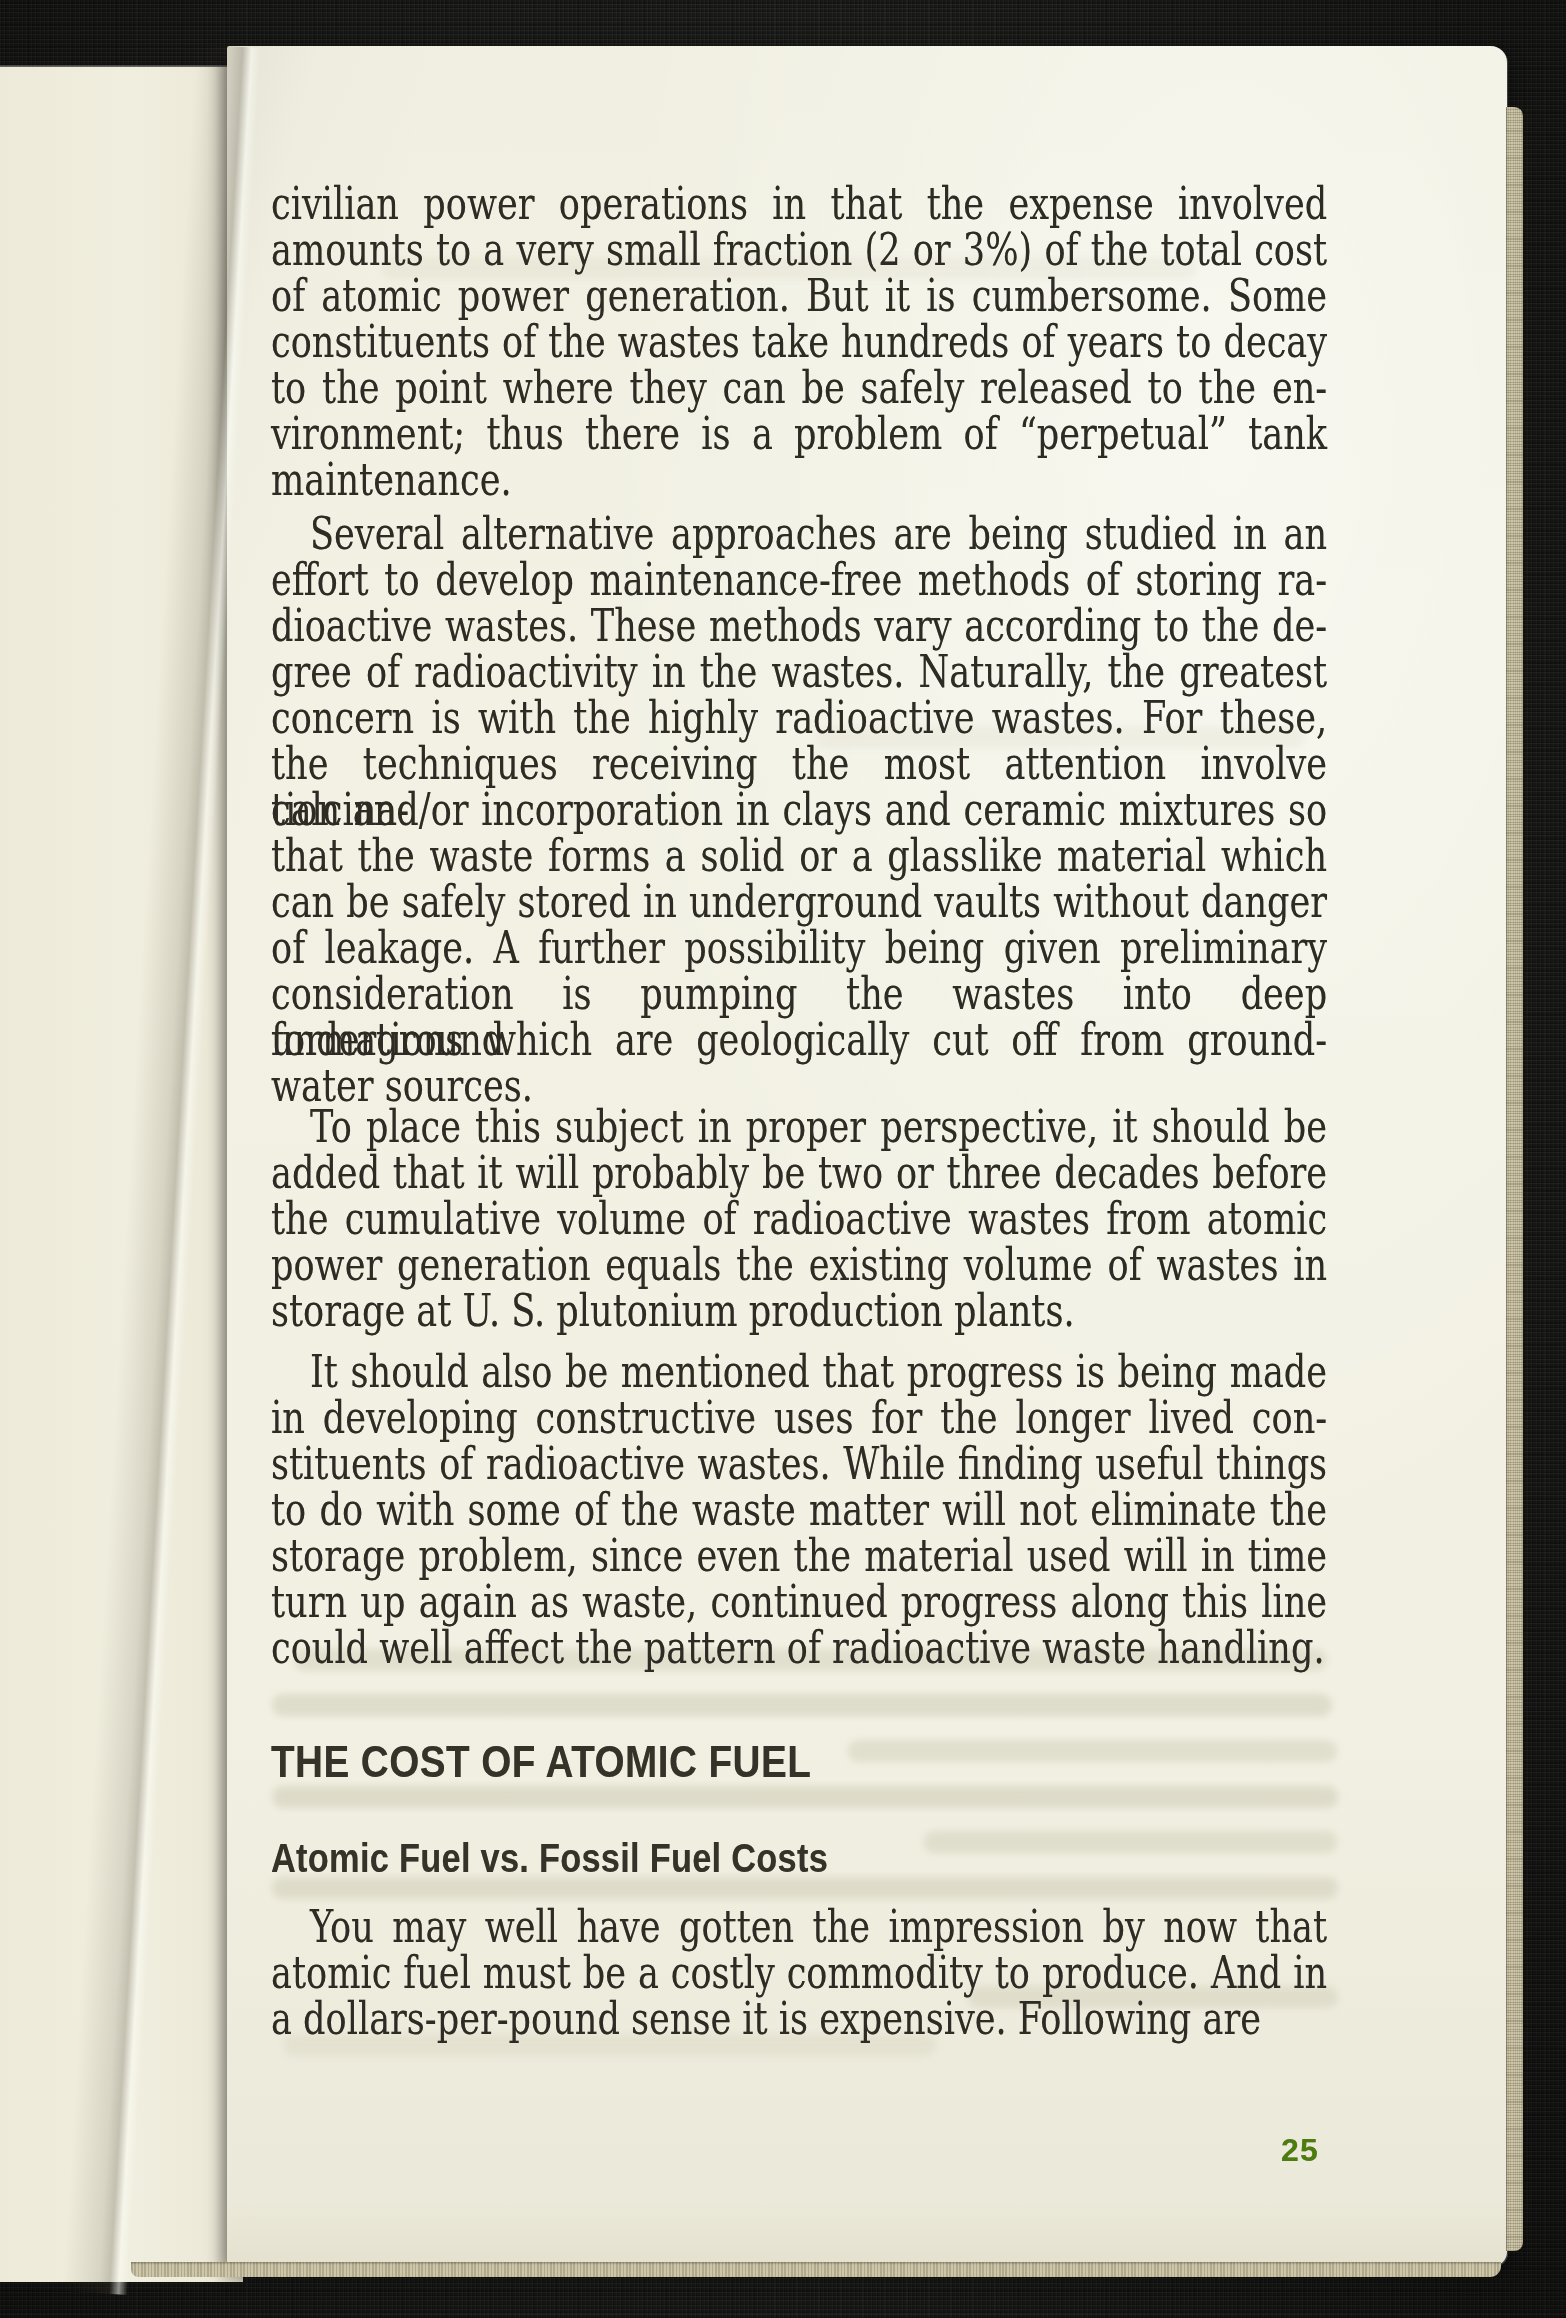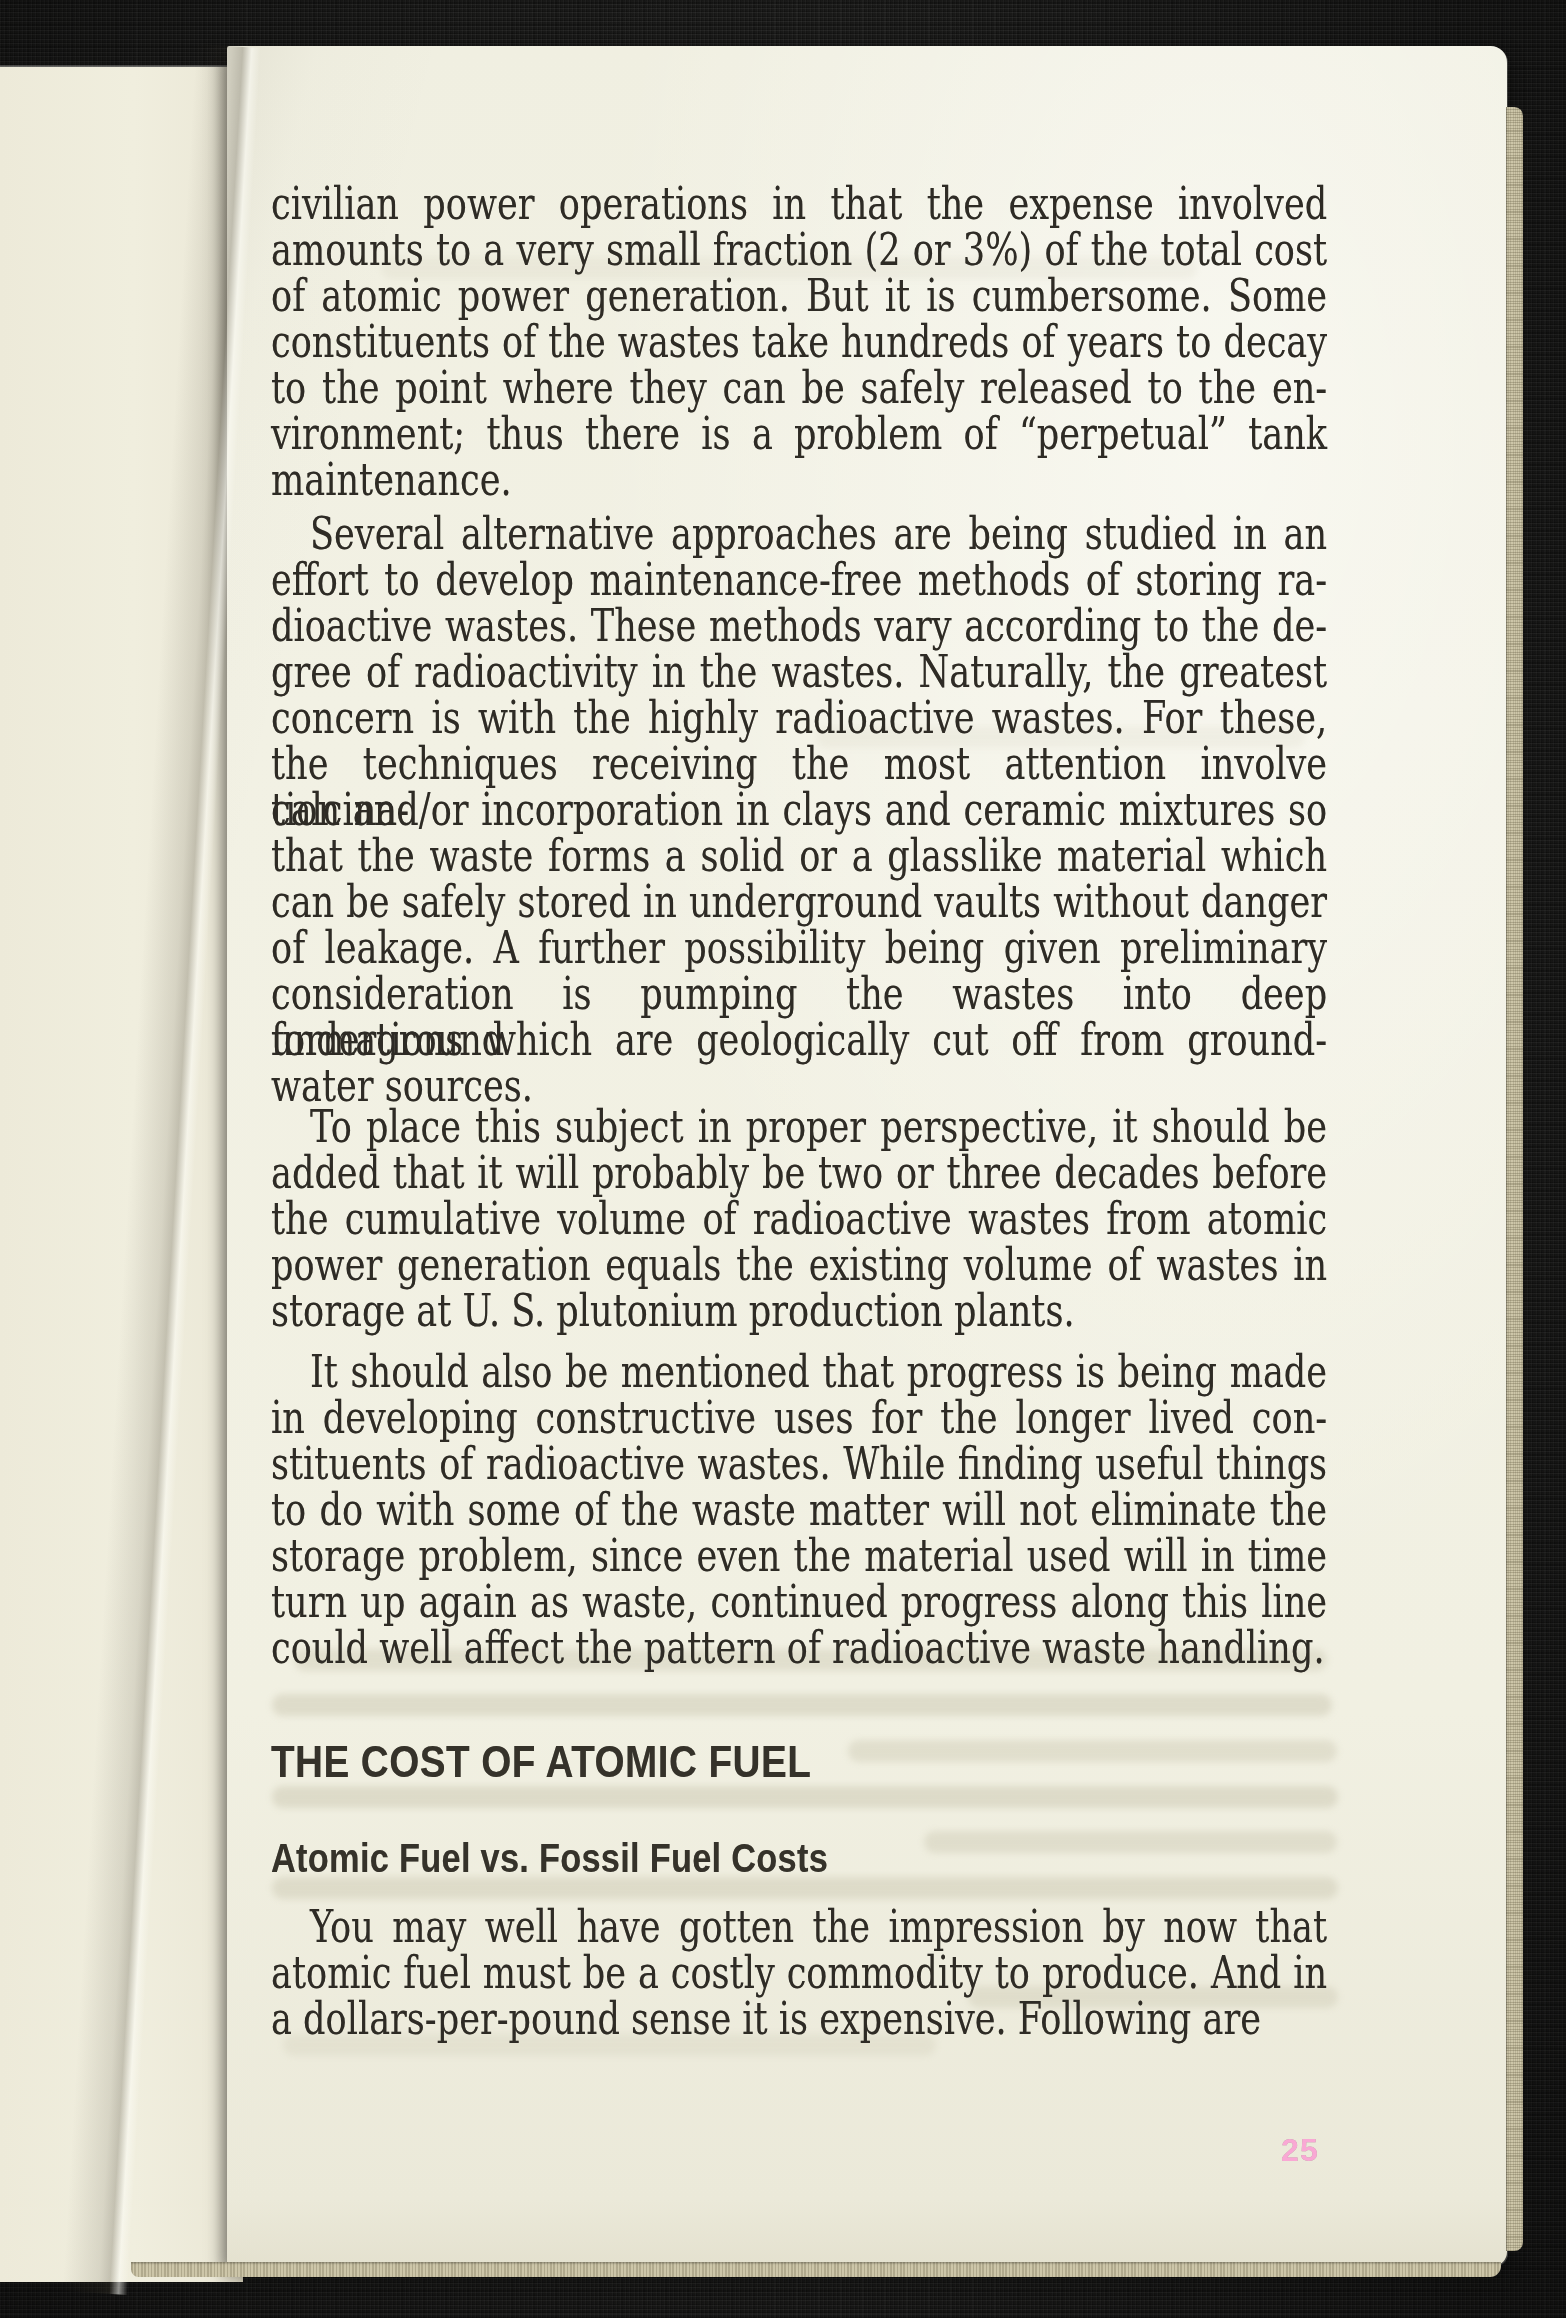--- a/index.html
+++ b/index.html
@@ -77,21 +77,21 @@
     font-family:"Liberation Sans", sans-serif;font-weight:700;
     color:#35322a;white-space:nowrap;line-height:1;
     transform:scaleX(0.86);transform-origin:0 0;
     text-shadow:0 0 0.5px rgba(53,50,42,0.4);
   }
   #sectionHeading{top:1739px;font-size:45px;letter-spacing:0.5px;}
   #subsectionHeading{top:1838px;font-size:40px;letter-spacing:0.3px;}
   .pagenum{
     position:absolute;left:1281px;top:2132px;
     font-family:"Liberation Sans", sans-serif;font-weight:700;
-    font-size:32px;color:#f9a8d4;letter-spacing:1.1px;
+    font-size:32px;color:#4d7c0f;letter-spacing:1.1px;
     text-shadow:0 0 0.5px rgba(51,48,42,0.4);
   }
 </style>
 </head>
 <body>
 
 <div class="abs left-page"></div>
 <div class="abs main-page"></div>
 <div class="abs crease-shadow"></div>
 <div class="abs edge-right"></div>

